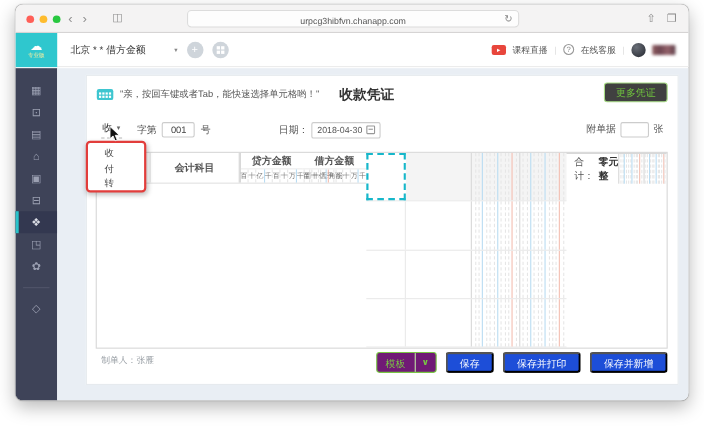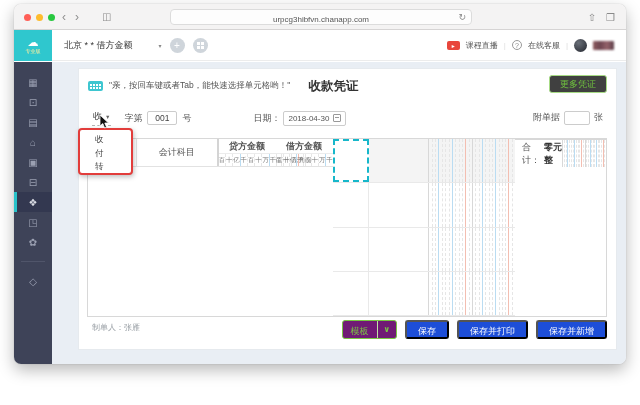--- a/index.html
+++ b/index.html
@@ -61,21 +61,21 @@
   .right-group{margin-left:auto;display:flex;align-items:flex-start;gap:4px}
   .inp-attach{width:26px;height:14px;border:1px solid #ccc;border-radius:2px}
   
   .cursor{position:absolute;left:20px;top:46px;z-index:9}
   .dropdown{position:absolute;left:-1px;top:59px;width:55px;height:47px;background:#fff;border:2px solid #e23d3b;border-radius:4px;box-shadow:1px 2px 5px rgba(0,0,0,.25);z-index:8;padding:3px 0 0 15px}
   .dd-opt{font-size:8.5px;color:#444;line-height:13.5px}
   
   .vtable{position:absolute;left:8px;right:9px;top:69px;bottom:32px;border:1px solid #d8d8d8;display:flex;flex-direction:row;font-size:9px;color:#555}
   .vhead{display:flex;height:28px;border-bottom:1px solid #e2e2e2;flex:none}
   .h-sum{width:20%;border-right:1px solid #e2e2e2;display:flex;align-items:center;justify-content:center;font-weight:bold;color:#555}
-  .h-acc{width:33%;border-right:1px solid #d4d4d4;display:flex;align-items:center;justify-content:center;font-weight:normal;color:#555}
+  .h-acc{width:33%;border-right:1px solid #d4d4d4;display:flex;align-items:center;justify-content:center;font-weight:bold;color:#555}
   .h-grp{width:23.5%;display:flex;flex-direction:column}
   .h-grp.credit{border-left:1px solid #d4d4d4}
   .h-grp-t{height:15px;display:flex;align-items:center;justify-content:center;border-bottom:1px solid #ececec;font-weight:bold;color:#555}
   .dhead{flex:1;display:flex}
   .dg{border-right:1px dashed #e6e6e6;flex:1;display:flex;align-items:flex-end;justify-content:center}
   .dhead .dg{font-size:6.3px;color:#777;align-items:center}
   .dg.b{border-right:1px solid #badcf2}
   .dg.r{border-right:1px solid #f3beb1}
   .dg.e{border-right:none}
   .vbody{flex:1;display:flex;flex-direction:column}

